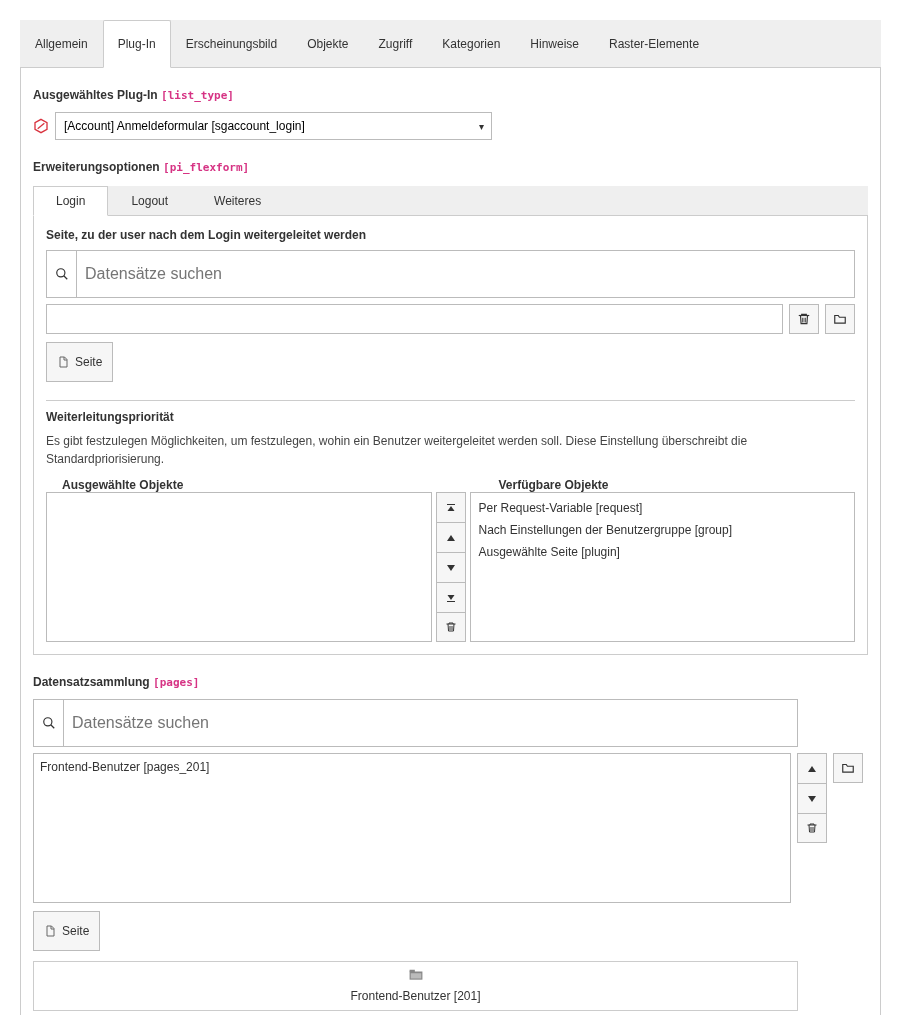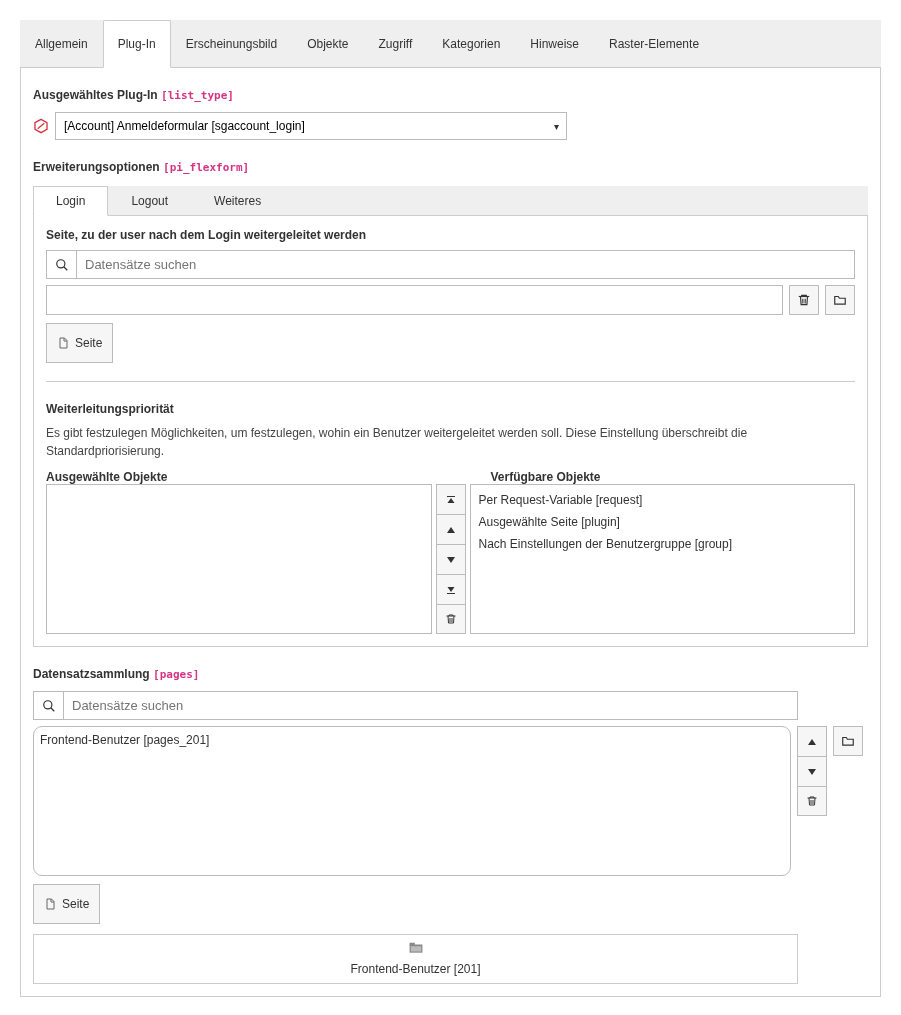--- a/index.html
+++ b/index.html
@@ -5,38 +5,38 @@
 * { box-sizing: border-box; margin: 0; padding: 0; }
 body { font-family: Verdana, Arial, sans-serif; font-size: 12px; color: #333; background: #fff; padding: 20px; width: 901px; }
 .tabs-top { display: flex; border-bottom: 1px solid #ccc; background: #efefef; }
 .tabs-top .tab { padding: 16px 14px; cursor: pointer; border: 1px solid transparent; border-bottom: none; color: #333; }
 .tabs-top .tab.active { background: #fff; border: 1px solid #ccc; border-bottom: 1px solid #fff; margin-bottom: -1px; border-radius: 2px 2px 0 0; }
 .panel { border: 1px solid #ccc; border-top: none; padding: 12px; background: #fff; }
 .section-label { font-weight: bold; margin: 8px 0 10px 0; font-size: 12px; }
 .section-label .code-hint { color: #d63384; font-weight: bold; font-family: monospace; font-size: 11px; }
 .row-select { display: flex; align-items: center; gap: 6px; }
 .hex-icon { width: 16px; height: 16px; display: inline-flex; align-items: center; justify-content: center; }
-.sel { flex: 0 0 auto; width: 512px; padding: 6px 28px 6px 8px; border: 1px solid #bbb; background: #fff; font-size: 12px; appearance: none; -webkit-appearance: none; position: relative; }
+.sel { flex: 0 0 auto; width: 437px; padding: 6px 28px 6px 8px; border: 1px solid #bbb; background: #fff; font-size: 12px; appearance: none; -webkit-appearance: none; position: relative; }
 .select-wrap { position: relative; display: inline-block; }
 .select-wrap::after { content: "▾"; position: absolute; right: 8px; top: 50%; transform: translateY(-50%); pointer-events: none; color: #333; font-size: 10px; }
 .subtabs { display: flex; border-bottom: 1px solid #ccc; background: #efefef; margin-top: 12px; }
 .subtabs .stab { padding: 7px 22px; cursor: pointer; border: 1px solid transparent; border-bottom: none; }
 .subtabs .stab.active { background: #fff; border: 1px solid #ccc; border-bottom: 1px solid #fff; margin-bottom: -1px; }
 .subpanel { border: 1px solid #ccc; border-top: none; padding: 12px; }
 .field-label { font-weight: bold; margin-bottom: 8px; }
 .searchrow { display: flex; align-items: stretch; }
 .searchrow .icon { width: 30px; border: 1px solid #bbb; border-right: none; display: flex; align-items: center; justify-content: center; background: #fff; }
-.searchrow input { flex: 1; border: 1px solid #bbb; padding: 6px 8px; font-size: 13px; }
+.searchrow input { flex: 1; border: 1px solid #bbb; padding: 14px 8px; font-size: 16px; }
 .listarea-row { display: flex; gap: 6px; margin-top: 6px; }
 .listarea { flex: 1; border: 1px solid #bbb; min-height: 28px; background: #fff; padding: 4px; }
 .btn { width: 30px; height: 30px; border: 1px solid #bbb; background: #f6f6f6; display: flex; align-items: center; justify-content: center; cursor: pointer; }
 .page-btn { display: inline-flex; align-items: center; gap: 6px; border: 1px solid #bbb; background: #f6f6f6; padding: 12px 10px; margin-top: 8px; cursor: pointer; }
-.divider-section { border-top: 1px solid #ccc; margin-top: 18px; padding-top: 20px; }
+.divider-section { border-top: 1px solid #ccc; margin-top: 18px; padding-top: 9px; }
 .priority-desc { color: #444; margin: 6px 0 10px 0; line-height: 1.5; }
-.dual-label-row { display: flex; gap: 50px; }
+.dual-label-row { display: flex; gap: 50px; margin-left: 16px; }
 .dual-label-row > div { font-weight: bold; flex: 1; }
 .dual-list { display: flex; gap: 4px; align-items: stretch; margin-top: 0; }
 .dual-list .listbox { border: 1px solid #bbb; background: #fff; min-height: 150px; flex: 1; padding: 4px; font-size: 12px; }
 .dual-list .btnstack { display: flex; flex-direction: column; }
 .dual-list .btnstack .btn { border-radius: 0; border-bottom: none; }
 .dual-list .btnstack .btn:last-child { border-bottom: 1px solid #bbb; }
 .dual-list .listbox.right div { padding: 2px 4px; line-height: 1.5; }
 .mt20 { margin-top: 20px; }
 .records-box { border: 1px solid #bbb; background: #fff; min-height: 150px; padding: 6px; font-size: 12px; }
 .records-row { display: flex; gap: 6px; margin-top: 6px; }
@@ -174,22 +174,22 @@
                 <path d="M3 6h18"></path>
                 <path d="M8 6V4h8v2"></path>
                 <path d="M6 6l1 14h10l1-14"></path>
                 <line x1="10" y1="10" x2="10" y2="18"></line>
                 <line x1="14" y1="10" x2="14" y2="18"></line>
               </svg>
             </div>
         </div>
         <div class="listbox right">
           <div>Per Request-Variable [request]</div>
+          <div>Nach Einstellungen der Benutzergruppe [group]</div>
           <div>Ausgewählte Seite [plugin]</div>
-          <div>Nach Einstellungen der Benutzergruppe [group]</div>
         </div>
       </div>
     </div>
 
   </div>
 
   
   <div class="section-label mt20">
     <span>Datensatzsammlung</span>
     <span class="code-hint">[pages]</span>
@@ -199,21 +199,21 @@
     <div class="icon">
       <svg width="14" height="14" viewBox="0 0 24 24" fill="none" stroke="#333" stroke-width="2">
           <circle cx="10" cy="10" r="7"></circle>
           <line x1="21" y1="21" x2="15" y2="15"></line>
         </svg>
     </div>
     <input type="text" placeholder="Datensätze suchen" style="">
   </div>
 
   <div class="records-row">
-    <div class="records-box" style="max-width:758px;border-radius:9px;">
+    <div class="records-box" style="max-width:758px;">
       <div>Frontend-Benutzer [pages_201]</div>
     </div>
     <div style="display:flex; gap:6px;">
       <div class="btnstack-v">
         <div class="btn">
             <svg width="12" height="12" viewBox="0 0 24 24" fill="#333">
               <polygon points="12,6 4,18 20,18"></polygon>
             </svg>
           </div>
         <div class="btn">

